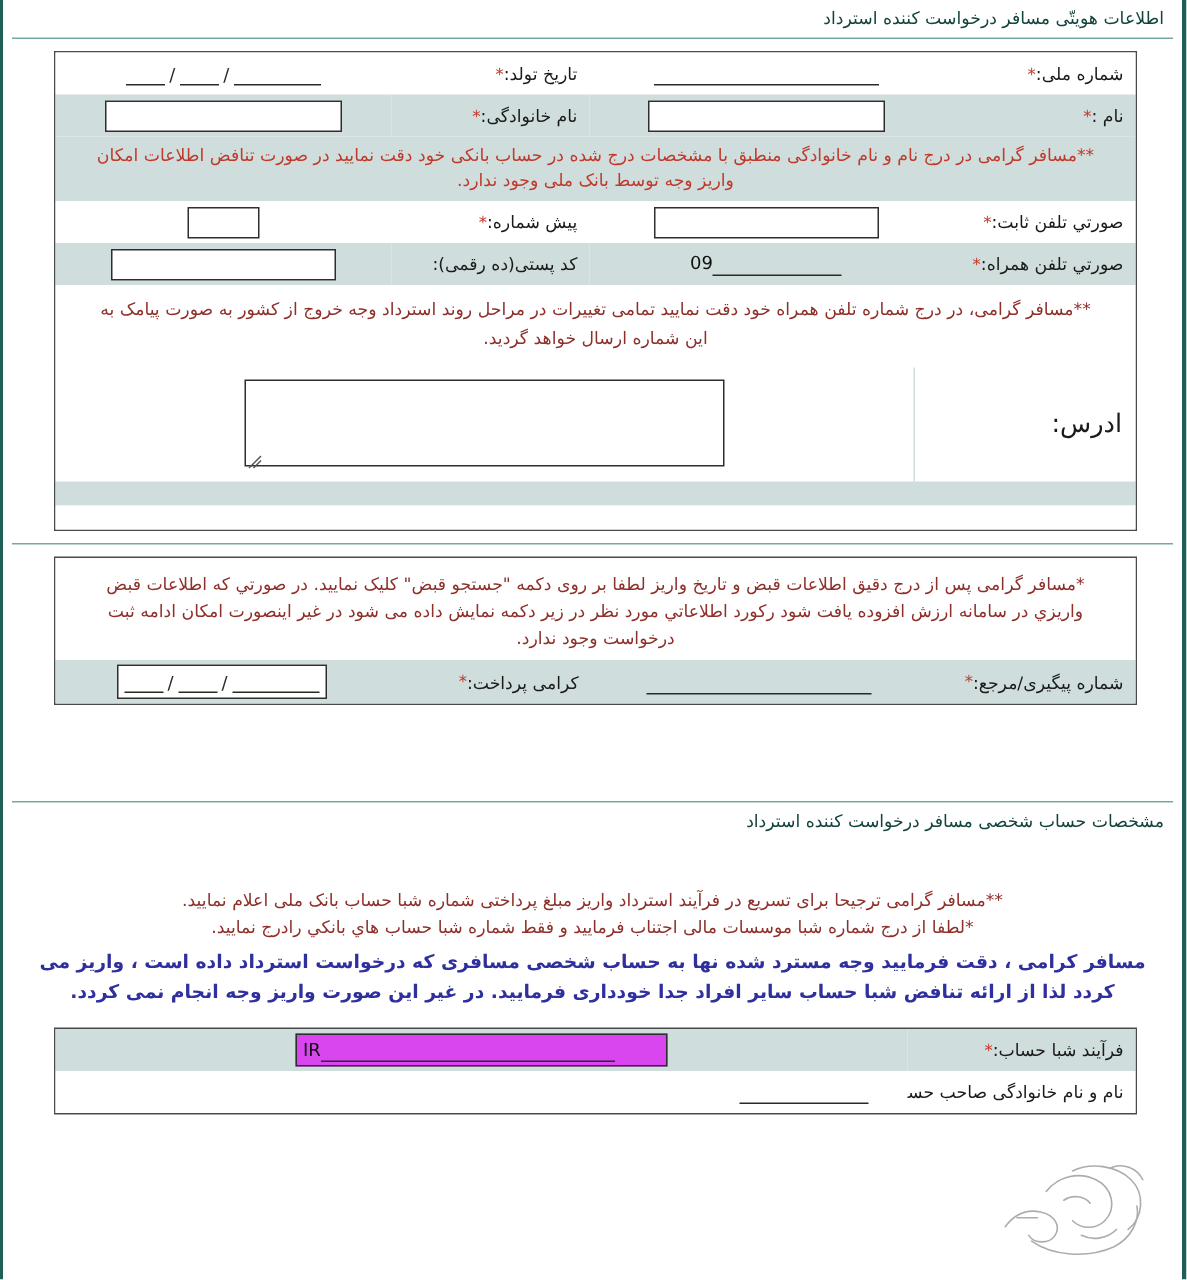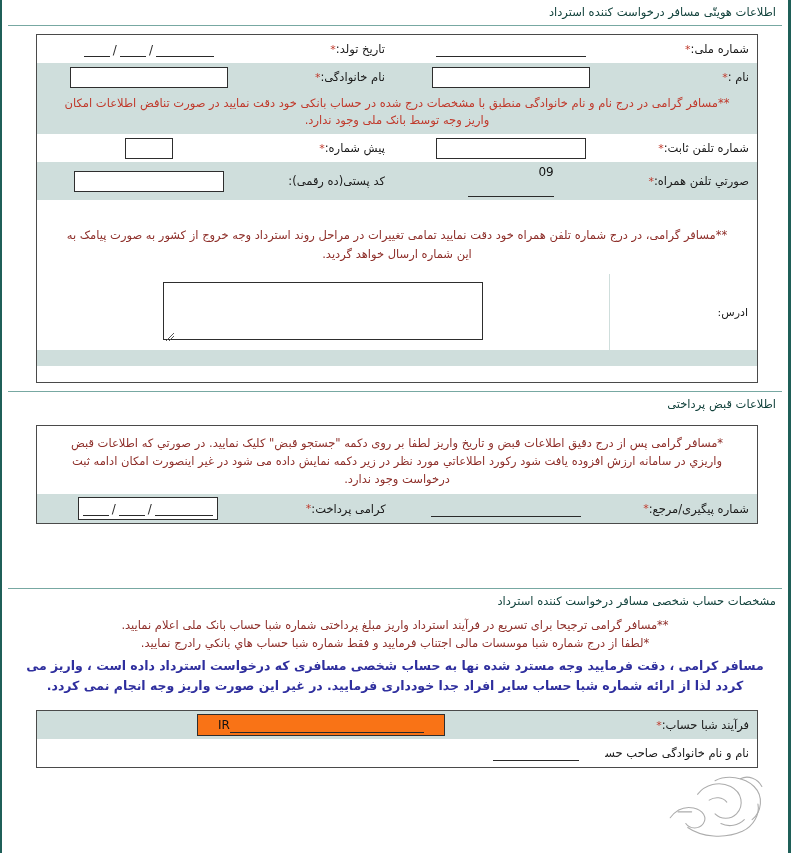--- a/index.html
+++ b/index.html
@@ -149,63 +149,63 @@
     background: #fff;
     height: 21px;
     display: flex;
     align-items: center;
     padding: 0 4px;
   }
 
   
   .prefixed {
     display: flex;
-    flex-direction: column;
-    align-items: flex-end;
+    flex-direction: row;
+    align-items: center;
     direction: ltr;
     gap: 0;
   }
   .prefixed .pfx {
     font-size: 12px;
     color: #111;
     line-height: 15px;
     border-bottom: 1.2px solid transparent;
   }
   .prefixed .line-input { text-align: left; }
 
   .ir-input-wrap {
     border: 1px solid #2e2e2e;
-    background: #f97316;
+    background: #d946ef;
     height: 22px;
     width: 248px;
     display: flex;
     align-items: center;
     direction: ltr;
-    padding: 0 20px;
+    padding: 0 4px;
     box-sizing: border-box;
   }
   .ir-input-wrap .pfx { font-size: 12px; color: #111; }
   .ir-input-wrap .line-input { width: 196px; text-align: left; }
 
   
   .notice {
     background: #cfdedc;
     color: #c0392b;
     font-size: 11.5px;
     line-height: 17px;
     text-align: center;
     padding: 4px 14px 5px 14px;
   }
   .notice-white {
     background: #ffffff;
     color: #8e2f2a;
     font-size: 11.5px;
     line-height: 19px;
     text-align: center;
-    padding: 26px 26px 10px 26px;
+    padding: 7px 26px 10px 26px;
   }
   .notice-tinted-white {
     background: #ffffff;
     color: #8e2f2a;
     font-size: 11.5px;
     line-height: 18px;
     text-align: center;
     padding: 8px 16px 6px 16px;
   }
 
@@ -218,21 +218,21 @@
   .spacer-tinted .sp-b { flex: 1; }
 
   
   .addr-row { display: flex; background: #fff; }
   .addr-label {
     width: 148px;
     display: flex;
     align-items: center;
     justify-content: flex-start;
     padding: 0 9px;
-    font-size: 11px;
+    font-size: 17px;
     border-left: 1px solid #cfdedc;
     box-sizing: border-box;
   }
   .addr-field {
     flex: 1;
     display: flex;
     align-items: center;
     justify-content: center;
     padding: 8px 0 6px 0;
   }
@@ -270,21 +270,21 @@
     border: 1.6px solid #14433d;
     background: #eff3f3;
     color: #12332f;
     font-family: "DejaVu Sans", "Liberation Sans", sans-serif;
     font-size: 12px;
     padding: 3px 22px;
     cursor: pointer;
   }
 
   
-  .acct-notices { padding: 2px 0 4px 0; }
+  .acct-notices { padding: 2px 0 4px 0; margin-top: 29px; }
   .nt1, .nt2 {
     text-align: center;
     color: #8e2f2a;
     font-size: 11.5px;
     line-height: 18px;
   }
   .nt3 {
     text-align: center;
     color: #2f2f9e;
     font-size: 12.5px;
@@ -360,21 +360,21 @@
         </div>
         <div class="cell field w-fld-b">
           <input class="box-input" type="text" value="" style="">
         </div>
       </div>
 
       <div class="notice">**مسافر گرامی در درج نام و نام خانوادگی منطبق با مشخصات درج شده در حساب بانکی خود دقت نمایید در صورت تنافض اطلاعات امکان واریز وجه توسط بانک ملی وجود ندارد.</div>
 
       <div class="row plain">
         <div class="cell label w-lbl-a">
-          <span>شماره تلفن ثابت:</span>
+          <span>صورتي تلفن ثابت:</span>
             <span class="req">*</span>
         </div>
         <div class="cell field w-fld-a">
           <input class="box-input med" type="text" value="" style="">
         </div>
         <div class="cell label w-lbl-b">
           <span>پیش شماره:</span>
             <span class="req">*</span>
         </div>
         <div class="cell field w-fld-b">
@@ -421,21 +421,20 @@
       <div class="spacer-tinted">
         <div class="sp-a"></div>
         <div class="sp-b"></div>
       </div>
       <div style="height:16px;background:#fff;"></div>
     </div>
   </div>
 
   <div class="section">
     <div class="section-rule"></div>
-    <div class="section-title">اطلاعات قبض پرداختی</div>
 
     <div class="panel">
       <div class="notice-tinted-white">*مسافر گرامی پس از درج دقیق اطلاعات قبض و تاریخ واریز لطفا بر روی دکمه "جستجو قبض" کلیک نمایید. در صورتي که اطلاعات قبض واریزي در سامانه ارزش افزوده یافت شود رکورد اطلاعاتي مورد نظر در  زیر دکمه نمایش داده می شود در غیر اینصورت امکان ادامه ثبت درخواست وجود ندارد.</div>
 
       <div class="row tinted">
         <div class="cell label w-lbl-c">
           <span>شماره پیگیری/مرجع:</span>
             <span class="req">*</span>
         </div>
         <div class="cell field w-fld-c">
@@ -462,21 +461,21 @@
     <div class="gap-lg"></div>
   </div>
 
   <div class="section">
     <div class="section-rule"></div>
     <div class="section-title">مشخصات  حساب شخصی مسافر درخواست کننده استرداد</div>
 
     <div class="acct-notices">
       <div class="nt1">**مسافر گرامی ترجیحا برای تسریع در فرآیند استرداد واریز مبلغ پرداختی شماره شبا حساب بانک ملی اعلام نمایید.</div>
       <div class="nt2">*لطفا از درج شماره شبا موسسات مالی اجتناب فرمایید و فقط شماره شبا حساب هاي بانکي رادرج نمایید.</div>
-      <div class="nt3">مسافر کرامی ، دقت فرمایید وجه مسترد شده نها به حساب شخصی مسافری که درخواست استرداد داده است ، واریز می کردد لذا از ارائه شماره شبا حساب سایر افراد جدا خودداری فرمایید. در غیر این صورت واریز وجه انجام نمی کردد.</div>
+      <div class="nt3">مسافر کرامی ، دقت فرمایید وجه مسترد شده نها به حساب شخصی مسافری که درخواست استرداد داده است ، واریز می کردد لذا از ارائه تنافض شبا حساب سایر افراد جدا خودداری فرمایید. در غیر این صورت واریز وجه انجام نمی کردد.</div>
     </div>
 
     <div class="final-panel">
       <div class="row tinted">
         <div class="cell label w-lbl-c">
           <span>فرآیند شبا حساب:</span>
             <span class="req">*</span>
         </div>
         <div class="cell field" style="flex:1;">
           <div class="ir-input-wrap">

